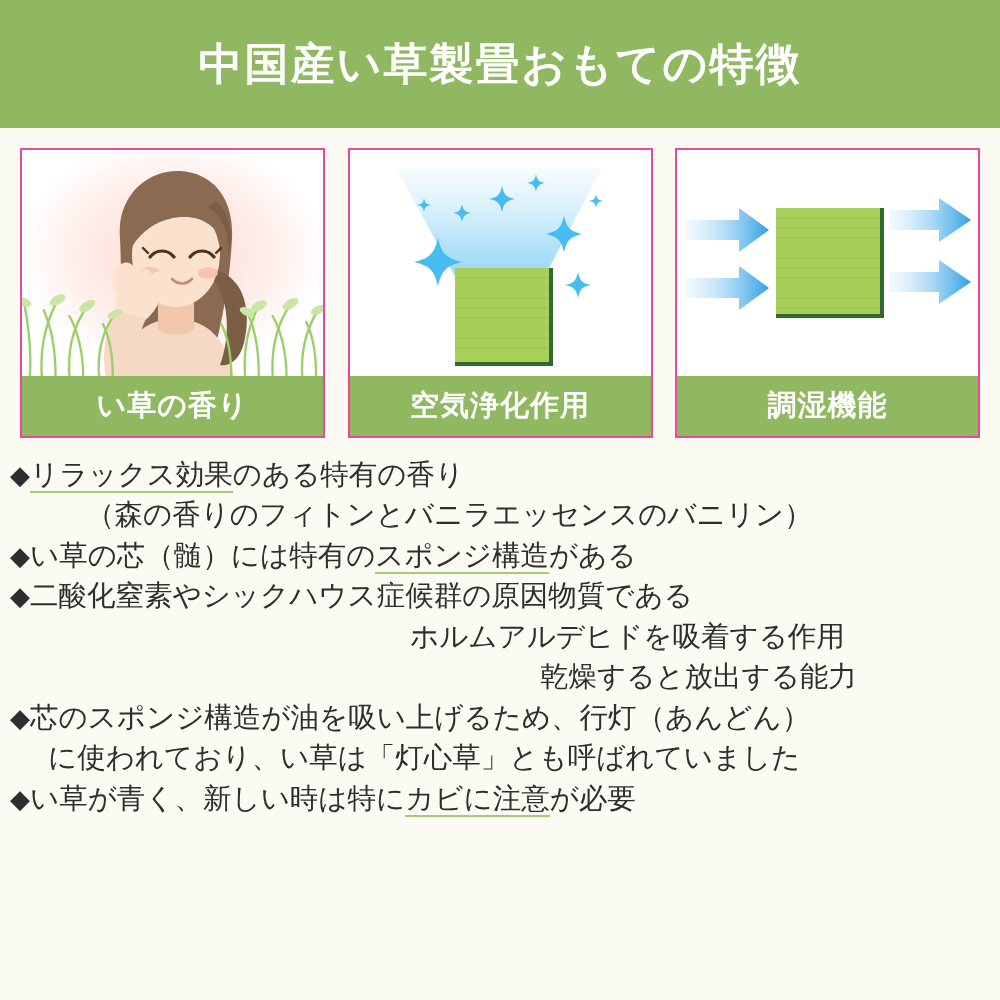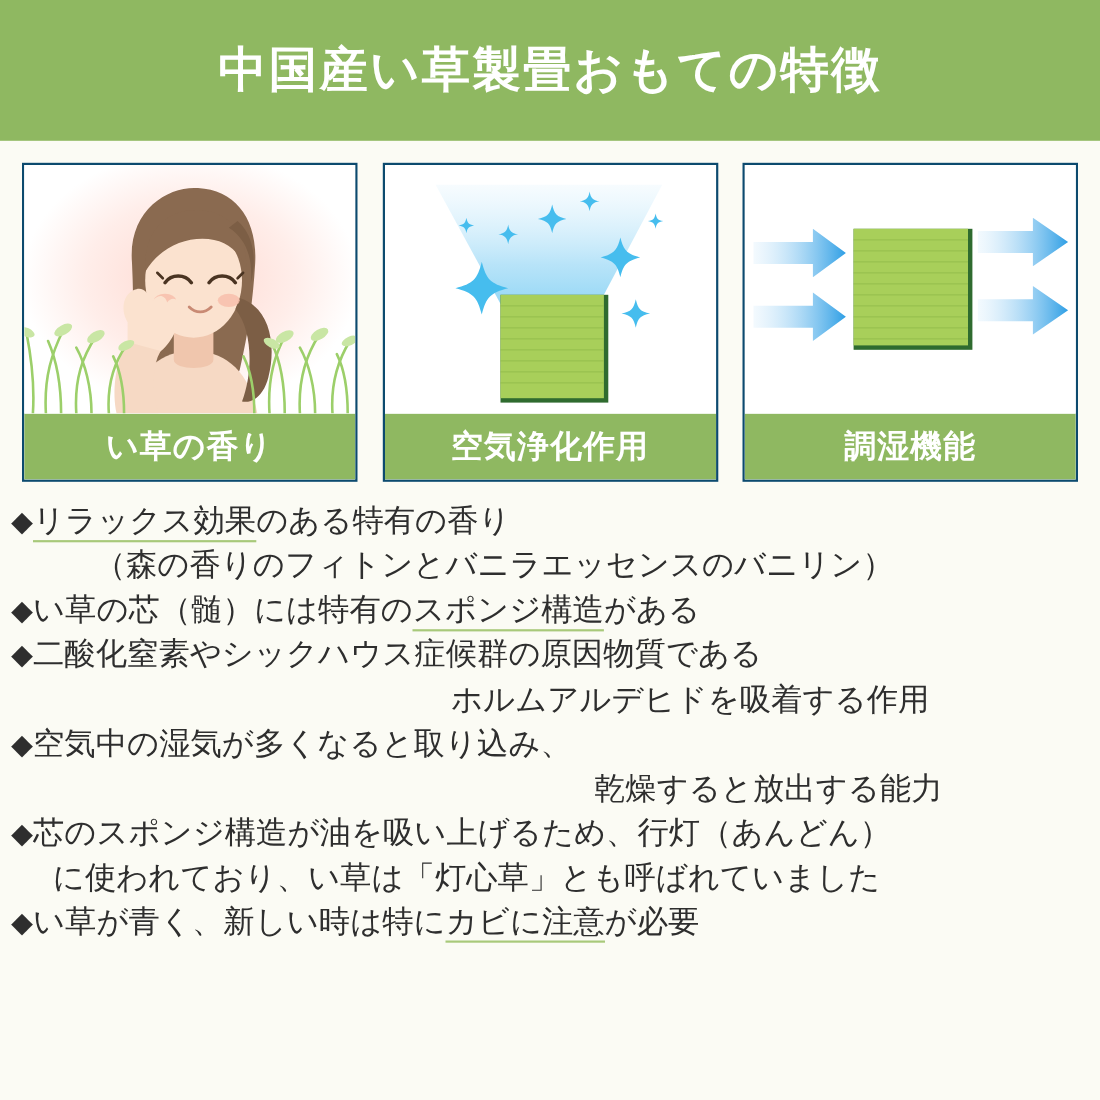--- a/index.html
+++ b/index.html
@@ -42,21 +42,21 @@
   .cards {
     display: flex;
     justify-content: space-between;
     padding: 20px 20px 0 20px;
     box-sizing: border-box;
     width: 1000px;
   }
   .card {
     width: 305px;
     box-sizing: border-box;
-    border: 2px solid #0c4a6e;
+    border: 2px solid #ec4899;
     background: #ffffff;
     overflow: hidden;
   }
   .card-figure {
     position: relative;
     height: 226px;
     overflow: hidden;
     background: #ffffff;
   }
   .card-caption {
@@ -301,23 +301,20 @@
     </div>
 
     <div class="bullet-line">
       <span class="mark">◆</span><span>二酸化窒素やシックハウス症候群の原因物質である</span>
     </div>
 
     <div class="bullet-line indent-2">
       <span>ホルムアルデヒドを吸着する作用</span>
     </div>
 
-    <div class="bullet-line">
-      <span class="mark">◆</span><span>空気中の湿気が多くなると取り込み、</span>
-    </div>
 
     <div class="bullet-line indent-3">
       <span>乾燥すると放出する能力</span>
     </div>
 
     <div class="bullet-line">
       <span class="mark">◆</span><span>芯のスポンジ構造が油を吸い上げるため、行灯（あんどん）</span>
     </div>
 
     <div class="bullet-line indent-4">

